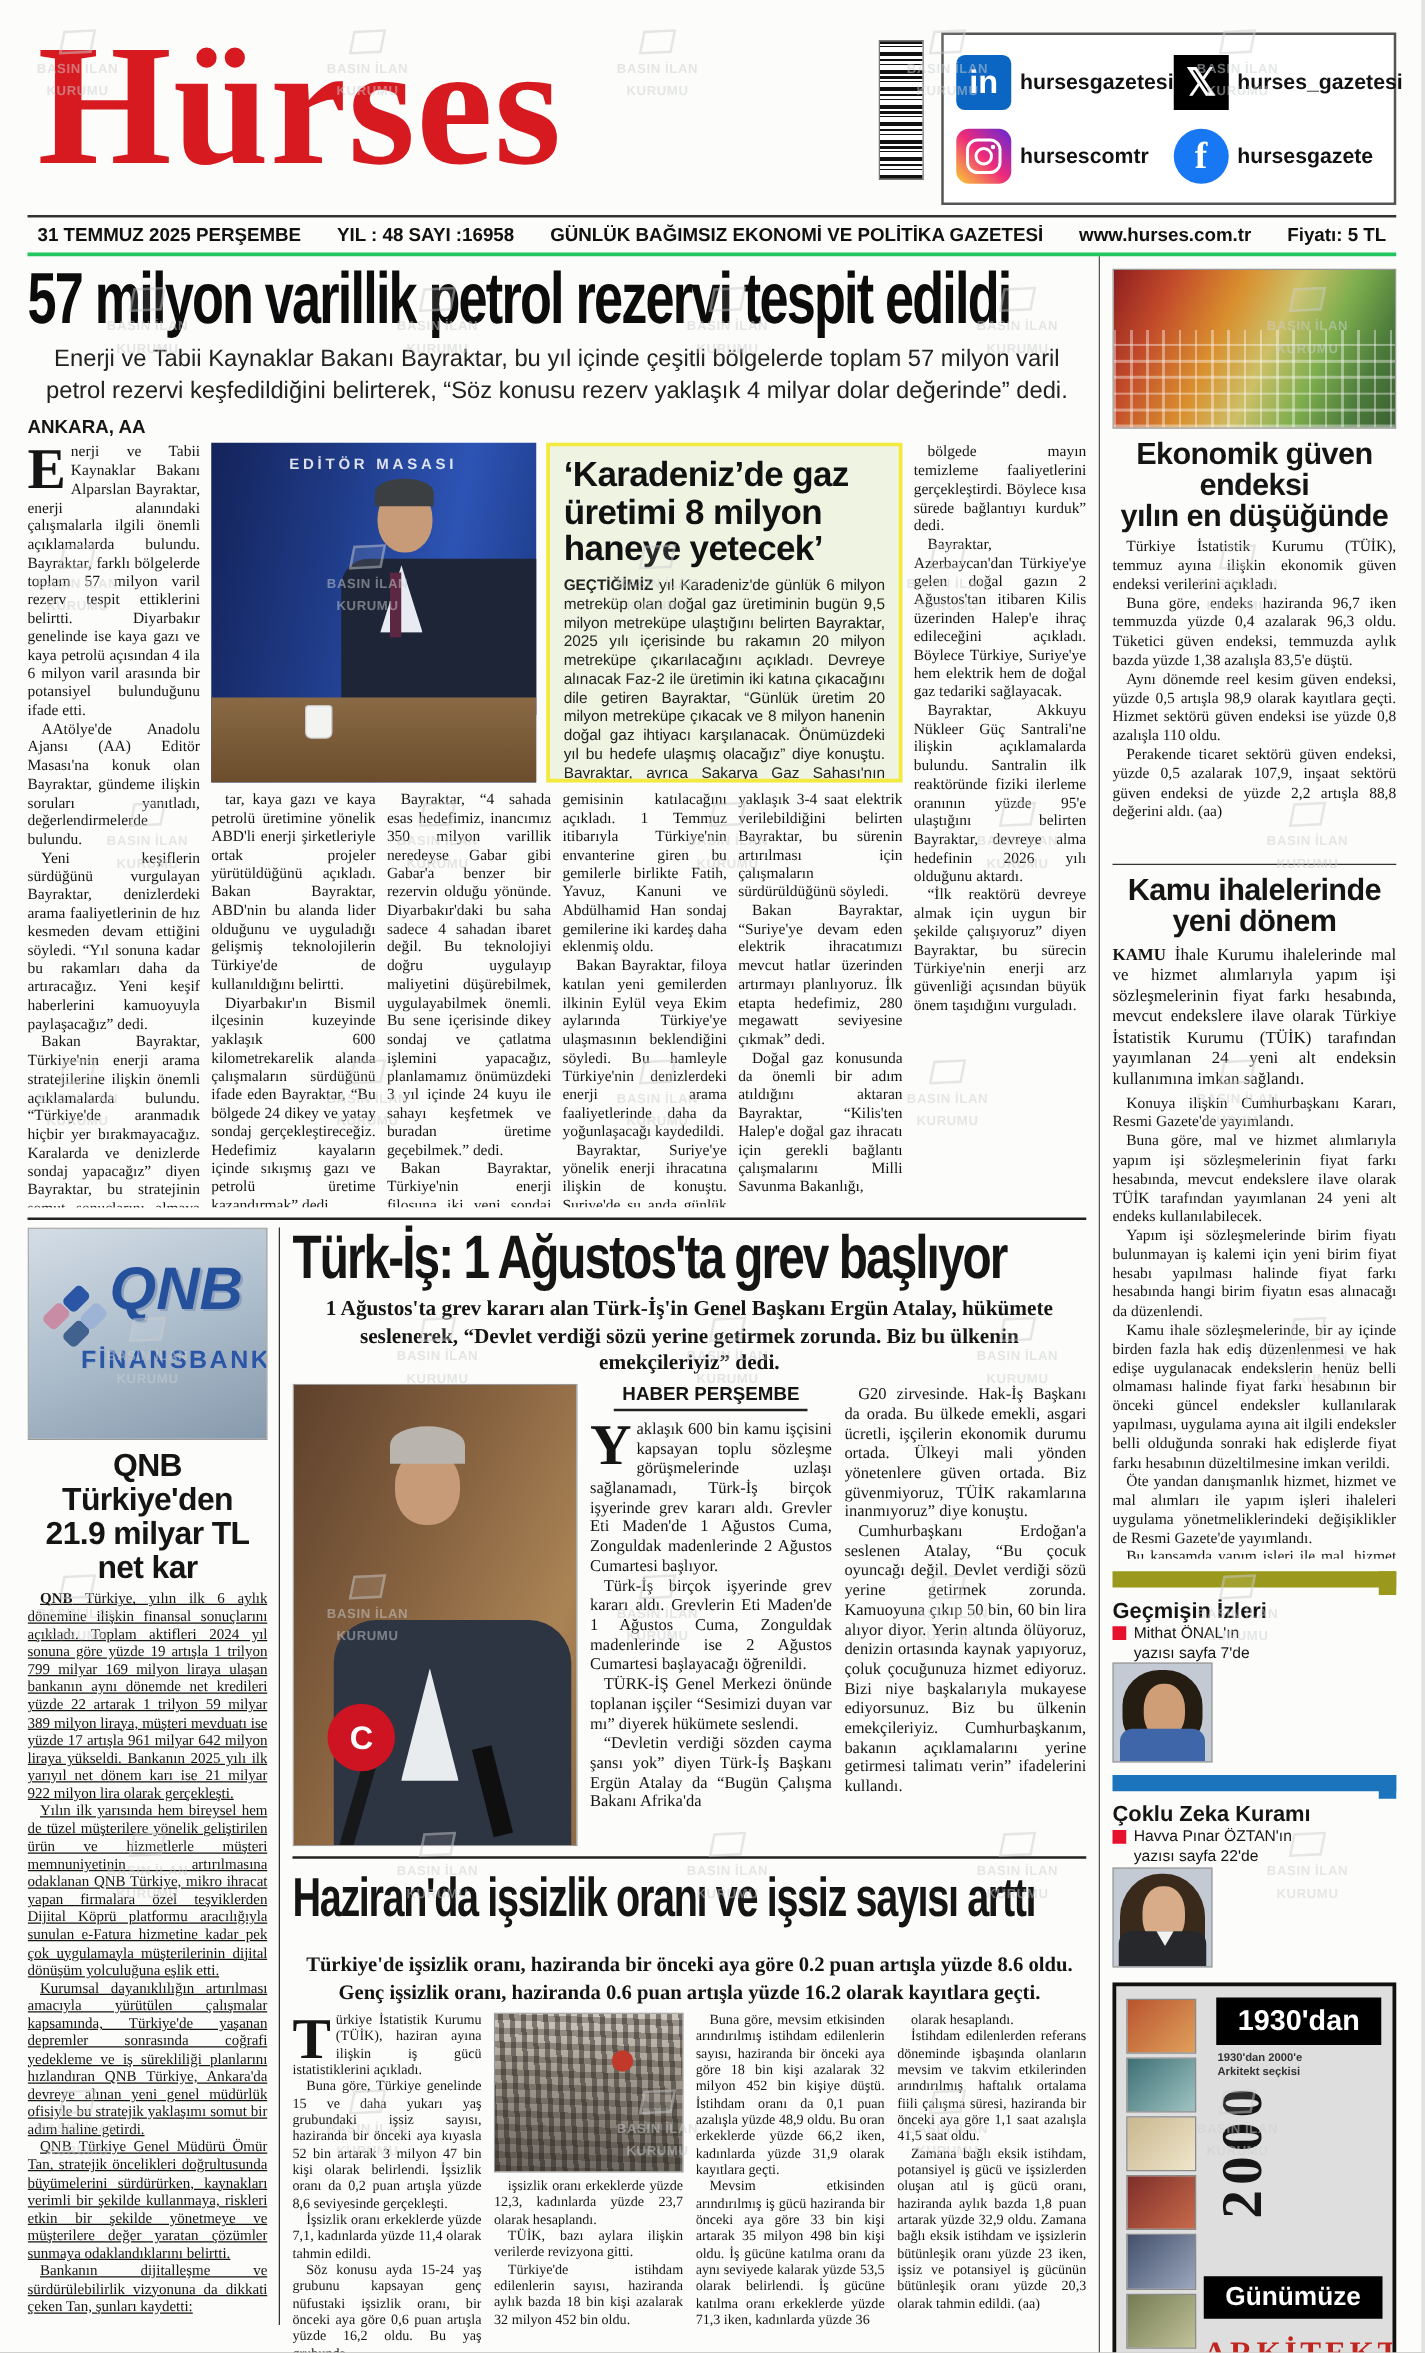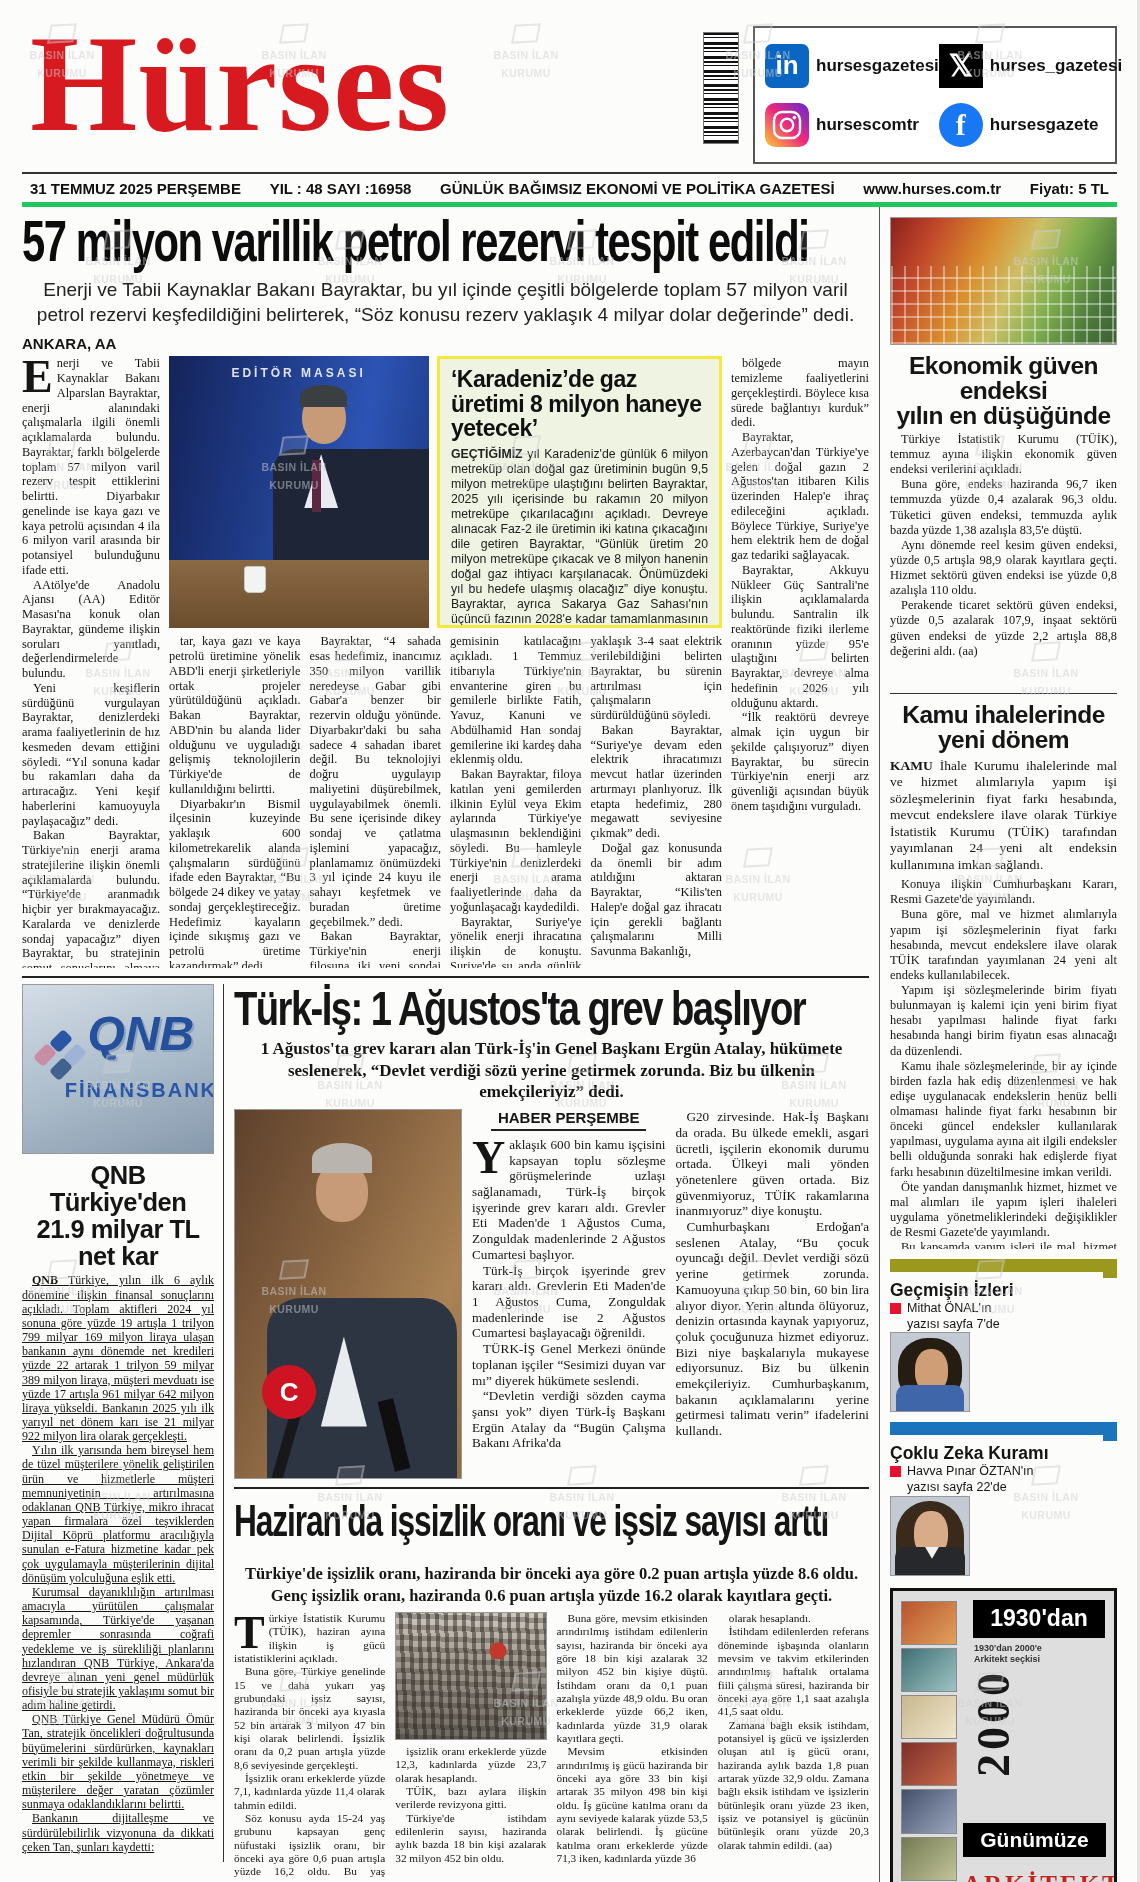--- a/index.html
+++ b/index.html
@@ -32,21 +32,21 @@
   .si-linkedin { background:#0a66c2; border-radius:7px; color:#fff; font-family:"Liberation Sans",sans-serif;
                  font-weight:bold; font-size:26px; }
   .si-x { background:#000; color:#fff; font-family:"Liberation Sans",sans-serif; font-weight:bold; font-size:30px; }
   .si-instagram { border-radius:10px; background:linear-gradient(45deg,#f9ce34 0%,#ee2a7b 50%,#6228d7 100%); }
   .si-facebook { background:#1877f2; border-radius:50%; color:#fff; font-family:"Liberation Serif",serif;
                  font-weight:bold; font-size:30px; }
 
   
   .dateline { display:flex; justify-content:space-between; align-items:center;
               margin:0 20px 0 22px; padding:6px 8px 5px;
-              border-top:2px solid #333; border-bottom:5px solid #22c55e;
+              border-top:2px solid #333; border-bottom:3px solid #22c55e;
               font-family:"Liberation Sans", sans-serif; font-weight:bold; font-size:15px; color:#111;
               position:relative; z-index:1; }
 
   
   .main { display:flex; margin:0 20px 0 22px; position:relative; z-index:1; }
   .left-main { flex:1; min-width:0; padding-right:10px; }
   .sidebar { width:238px; flex:0 0 238px; border-left:1px solid #555; padding-left:10px; }
 
   
   .kicker { margin-top:9px; background:#cde9f8; border:2px solid #4aa6da; padding:4px 10px;
@@ -84,21 +84,21 @@
   .ed-tie { position:absolute; left:55%; top:38%; width:9px; height:52px; background:#5c2742; }
   .ed-head { position:absolute; left:51%; top:13%; width:44px; height:52px;
       background:#c79b77; border-radius:48%; }
   .ed-hair { position:absolute; left:50.5%; top:10.5%; width:47px; height:22px;
       background:#3c3f42; border-radius:50% 50% 0 0; }
   .ed-mug { position:absolute; left:29%; bottom:13%; width:22px; height:27px;
       background:#f3f3f1; border-radius:3px 3px 5px 5px; border:1px solid #c9c9c9; }
 
   
   .green-box { flex:1; background:#eef3e2; border:3px solid #f2ea3f; padding:8px 11px; overflow:hidden; }
-  .green-box h3 { font-family:"Liberation Sans",sans-serif; font-weight:bold; font-size:23px;
+  .green-box h3 { font-family:"Liberation Sans",sans-serif; font-weight:bold; font-size:28px;
                   line-height:1.05; letter-spacing:-.5px; color:#111; margin-bottom:7px; }
   .green-box p { font-family:"Liberation Sans",sans-serif; font-size:12.3px; line-height:1.22;
                  text-align:justify; color:#222; }
   .green-box b { font-weight:bold; }
 
   .hrule { border-top:2px solid #222; margin:8px 0 6px; }
 
   
   .lower { display:flex; gap:10px; height:878px; }
   .qnb-col { width:202px; flex:0 0 202px; border-right:1.5px solid #333; padding-right:9px; overflow:hidden; }

